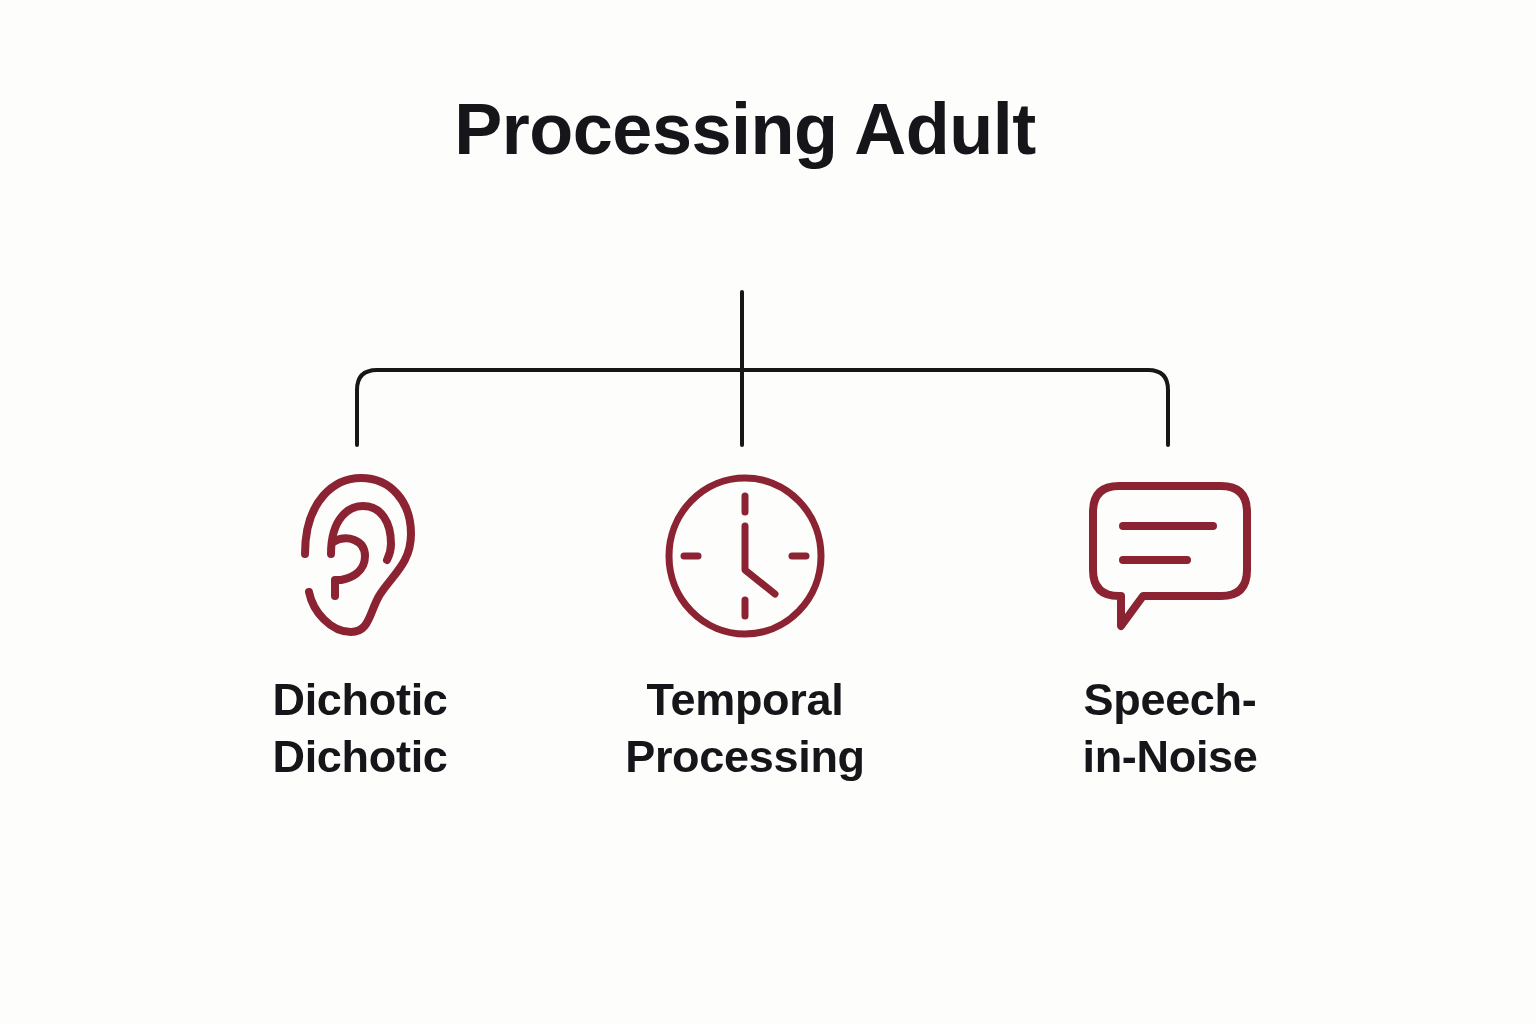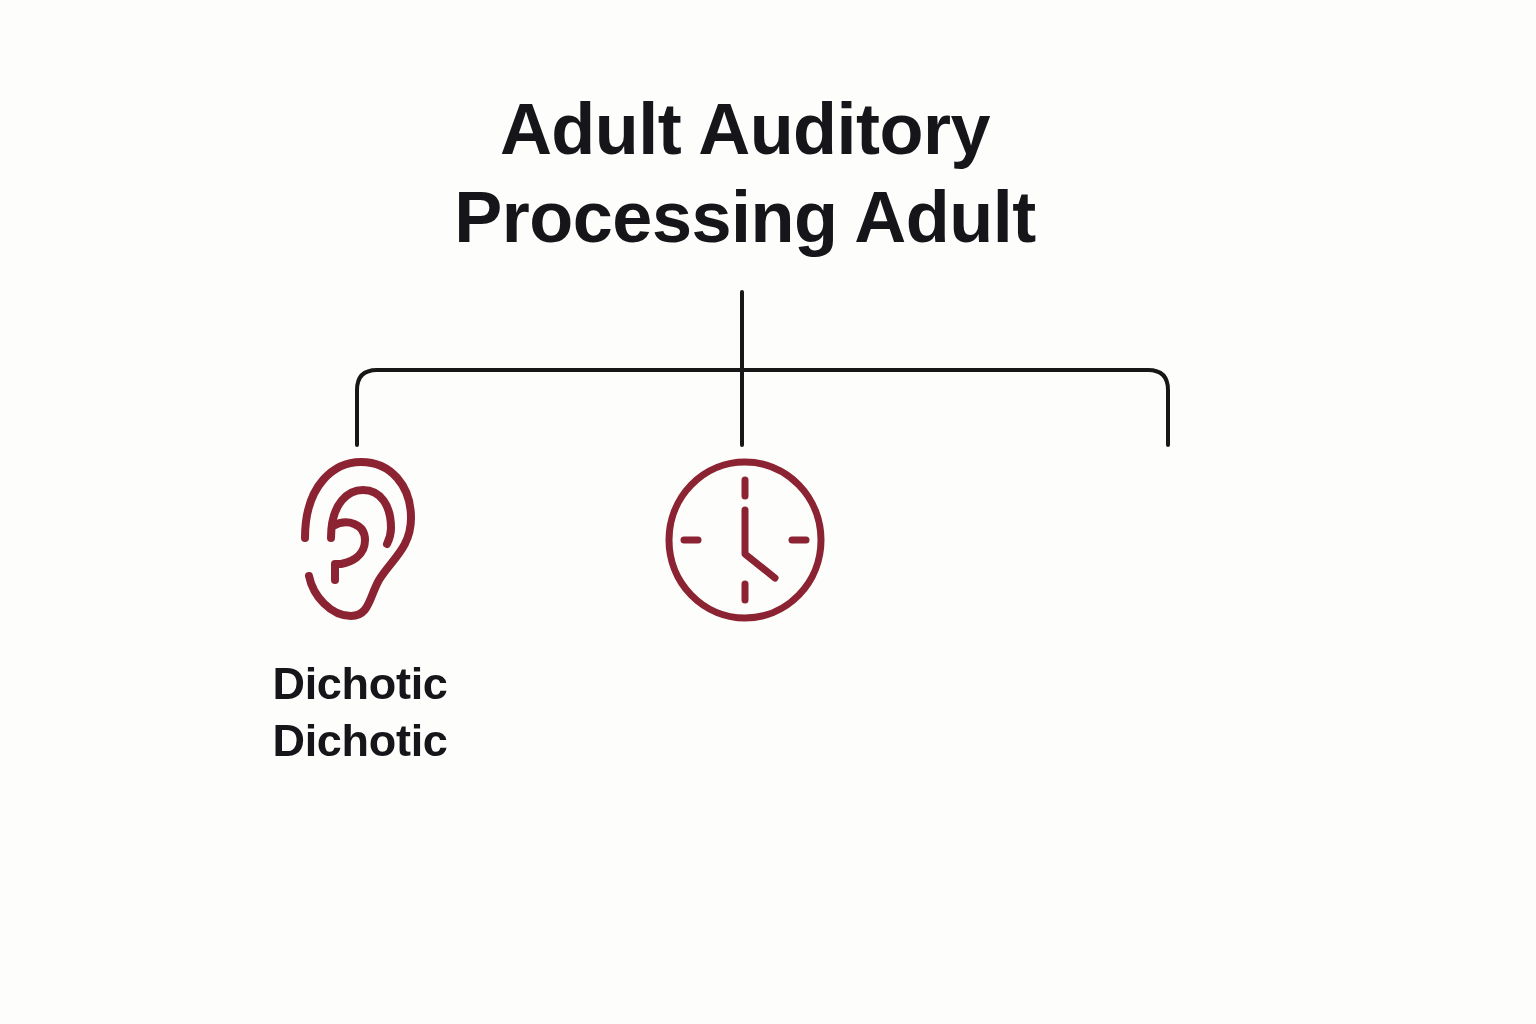--- a/index.html
+++ b/index.html
@@ -47,21 +47,21 @@
     top: 0;
     width: 1536px;
     height: 1024px;
     pointer-events: none;
   }
 
   
   .branches {
     position: absolute;
     left: 0;
-    top: 452px;
+    top: 468px;
     width: 1536px;
     height: 400px;
   }
   .branch {
     position: absolute;
     top: 0;
     width: 330px;
     text-align: center;
   }
   .branch-1 { left: 195px; }
@@ -85,21 +85,20 @@
     color: #16161a;
   }
   .branch-label span { display: block; white-space: pre; }
 </style>
 </head>
 <body>
 
 <div id="canvas">
 
   <div class="title-block">
-    <span class="title-line">Adult Auditory</span>
     <span class="title-line">Processing Adult</span>
   </div>
 
   <svg class="connector" viewBox="0 0 1536 1024">
     <g fill="none" stroke="#171717" stroke-width="4" stroke-linecap="round" stroke-linejoin="round">
 
       <path d="M 742 292 L 742 445"></path>
 
       <path d="M 357 445 L 357 390 Q 357 370 377 370 L 1148 370 Q 1168 370 1168 390 L 1168 445"></path>
     </g>
@@ -147,17 +146,49 @@
 
             <path d="M 81 22 L 81 38"></path>
             <path d="M 81 126 L 81 142"></path>
             <path d="M 20 82 L 34 82"></path>
             <path d="M 128 82 L 142 82"></path>
 
             <path d="M 81 52 L 81 96 L 111 120"></path>
           </g>
         </svg>
       </div>
+      <div class="branch-label">
+        <span>Temporal</span>
+        <span>Processing</span>
+      </div>
     </div>
 
+    <div class="branch branch-3">
+      <div class="icon-wrap">
+        <svg width="166" height="152" viewBox="0 0 166 152">
+          <g fill="none" stroke="#8b2332" stroke-width="8" stroke-linecap="round" stroke-linejoin="round">
+
+            <path d="M 32 6
+                     L 134 6
+                     Q 160 6, 160 32
+                     L 160 90
+                     Q 160 116, 134 116
+                     L 56 116
+                     L 34 146
+                     L 34 116
+                     L 32 116
+                     Q 6 116, 6 90
+                     L 6 32
+                     Q 6 6, 32 6 Z"></path>
+
+            <path d="M 36 46 L 126 46"></path>
+            <path d="M 36 80 L 100 80"></path>
+          </g>
+        </svg>
+      </div>
+      <div class="branch-label">
+        <span>Speech-</span>
+        <span>in-Noise</span>
+      </div>
+    </div>
 
   </div>
 </div>
 
 </body></html>

